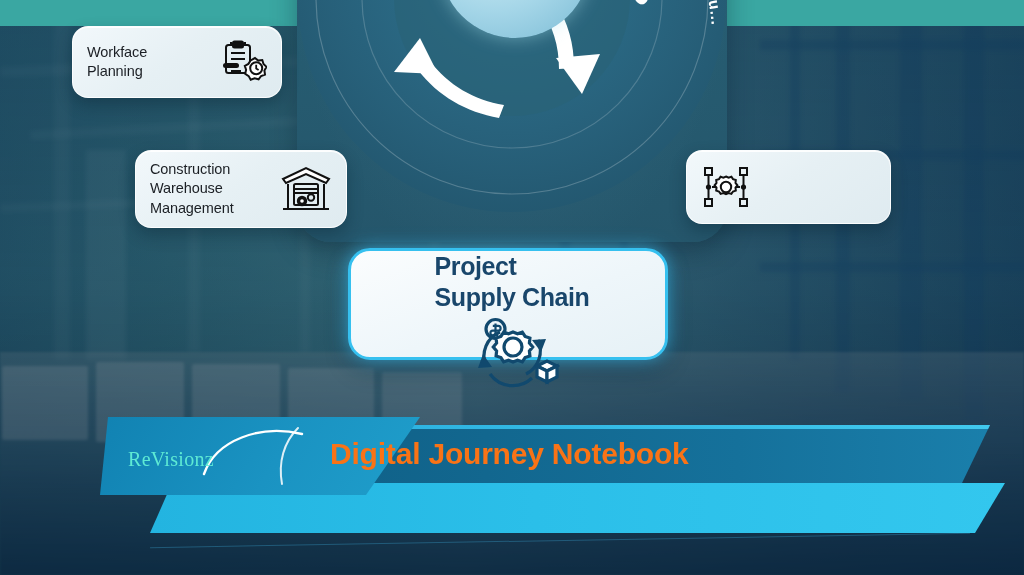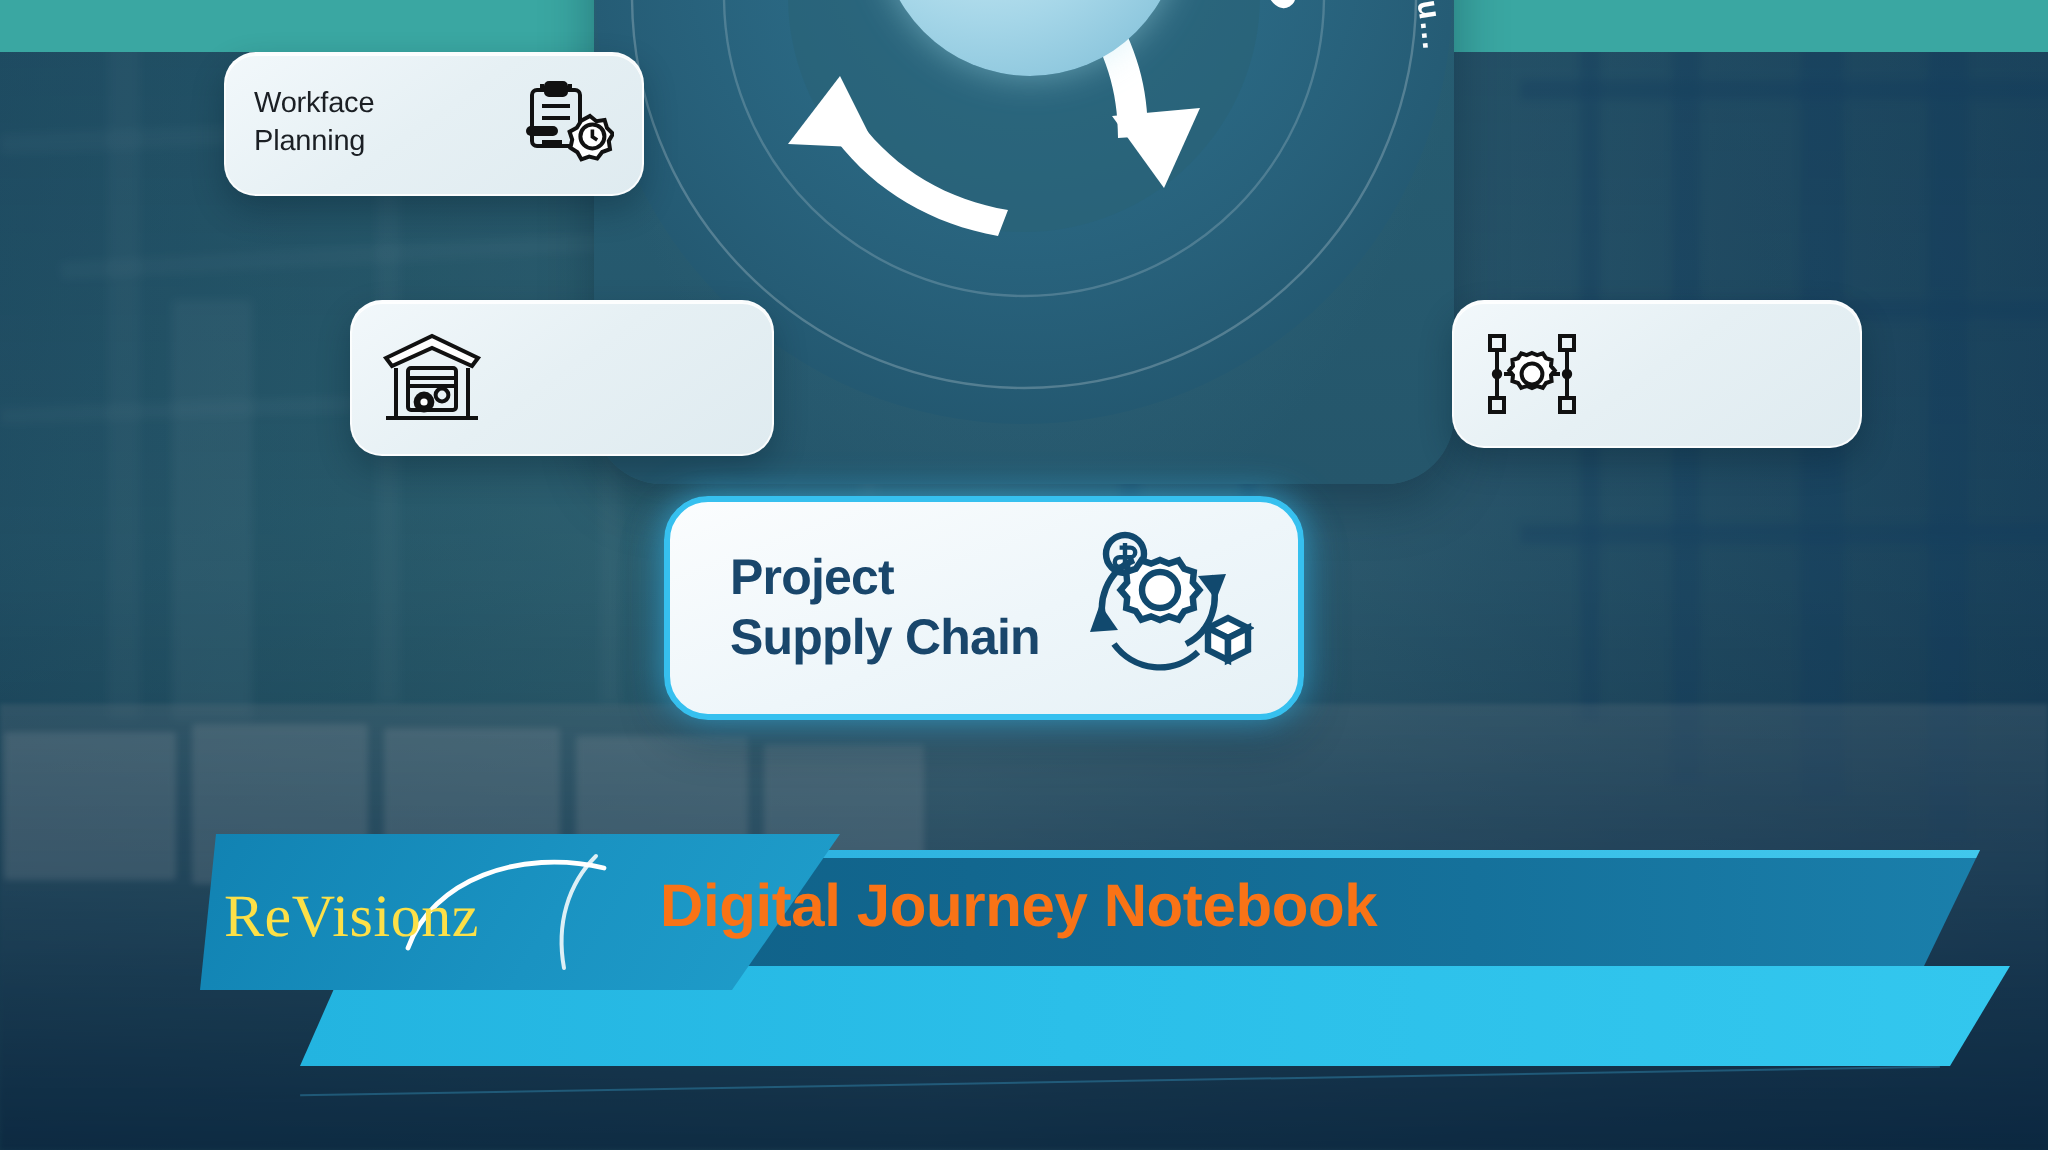--- a/index.html
+++ b/index.html
@@ -74,42 +74,41 @@
   .pill{
     position:absolute;
     display:flex;align-items:center;justify-content:space-between;
     gap:10px;
     background:linear-gradient(145deg,#f2f8fb 0%,#e6f0f4 48%,#dfebf0 100%);
     border:1px solid rgba(255,255,255,.85);
     border-radius:16px;
     box-shadow:0 7px 16px rgba(6,30,46,.33), inset 0 1px 0 rgba(255,255,255,.9);
     padding:11px 14px;
     box-sizing:border-box;
-    margin-left:40px;
   }
   .pill .ptext{
     color:#1b1f24;font-size:14.5px;line-height:1.32;font-weight:500;letter-spacing:-.1px;
     white-space:pre-line;
   }
   .pill .picon{flex:0 0 auto;display:flex;align-items:center;justify-content:center;}
 
   #pill-workface{left:72px;top:26px;width:210px;height:72px;}
   #pill-warehouse{left:135px;top:150px;width:212px;height:78px;}
   #pill-reference{left:747px;top:28px;width:206px;height:74px;}
   #pill-designtool{left:686px;top:150px;width:205px;height:74px;}
 
   
   .hero{
-    position:absolute;left:332px;top:248px;width:320px;height:112px;
+    position:absolute;left:348px;top:248px;width:320px;height:112px;
     border-radius:22px;
     background:linear-gradient(160deg,#fbfdfe 0%,#eef6fa 55%,#e6f1f6 100%);
     border:3px solid #36c0ef;
     box-shadow:0 0 18px rgba(60,190,240,.75),0 10px 22px rgba(6,30,46,.35);
     display:flex;align-items:center;justify-content:space-between;
-    padding:0 22px 0 30px;box-sizing:border-box;
+    padding:0 22px 0 30px;box-sizing:border-box;flex-direction:column;
   }
   .hero-text{
     color:#19466b;font-size:25px;font-weight:700;line-height:1.22;letter-spacing:-.4px;
     white-space:pre-line;
   }
 
   
   .banner{position:absolute;left:0;top:408px;width:1024px;height:140px;}
   .band-dark{
     position:absolute;left:270px;top:17px;width:720px;height:58px;
@@ -125,21 +124,21 @@
     background:linear-gradient(90deg,#23b4e0 0%,#2bbfe9 45%,#33c7ee 100%);
     clip-path:polygon(22px 0,100% 0,calc(100% - 30px) 100%,0 100%);
   }
   .band-logo{
     position:absolute;left:100px;top:9px;width:320px;height:78px;
     background:linear-gradient(120deg,#1182b2 0%,#1a93c2 55%,#1f9ecb 100%);
     clip-path:polygon(8px 0,100% 0,calc(100% - 54px) 100%,0 100%);
   }
   .logo-wrap{position:absolute;left:112px;top:28px;width:260px;height:46px;}
   .logo-text{
-    position:absolute;left:0;top:0;color:#fde047;font-size:30px;line-height:46px;
+    position:absolute;left:16px;top:0;color:#5eead4;font-size:20px;line-height:46px;
     font-family:"Liberation Serif","DejaVu Serif",serif;font-weight:400;letter-spacing:.3px;
   }
   .logo-swoosh{position:absolute;left:86px;top:-10px;width:120px;height:62px;}
 
   .banner-title{
     position:absolute;left:330px;top:22px;height:48px;line-height:48px;
     color:#f97316;font-size:30px;font-weight:700;letter-spacing:-.2px;
   }
   .banner-sub{
     position:absolute;left:330px;top:80px;height:42px;line-height:42px;
@@ -256,20 +255,23 @@
         <rect x="4" y="23" width="16" height="5" rx="2.5" fill="#111" stroke="none"></rect>
         <line x1="12" y1="31" x2="22" y2="31"></line>
         <path d="M36 18 l3.2 2.6 4.1 -.6 1.2 4 3 2.9 -2.1 3.6 .6 4.1 -3.9 1.4 -2.5 3.3 -4-1 -3.9 1.4 -2-3.6 -3.5-2.2 .9-4.1 -1.3-3.9 3.6-2 2.2-3.5z" fill="#fff"></path>
         <circle cx="37.2" cy="28.2" r="6"></circle>
         <path d="M37.2 24.8 v3.6 l2.4 1.6" stroke-width="1.8"></path>
       </svg>
     </div>
   </div>
 
   <div class="pill" id="pill-warehouse">
+    <div class="ptext">Construction
+Warehouse
+Management</div>
     <div class="picon">
       <svg width="52" height="48" viewBox="0 0 52 48" fill="none" stroke="#111" stroke-width="2">
         <path d="M3 14 L26 3 L49 14 L46 18 L26 9 L6 18 Z" fill="#fff"></path>
         <line x1="8" y1="19" x2="8" y2="44"></line>
         <line x1="44" y1="19" x2="44" y2="44"></line>
         <line x1="3" y1="44" x2="49" y2="44"></line>
         <rect x="14" y="19" width="24" height="21" rx="1.5"></rect>
         <line x1="14" y1="24" x2="38" y2="24"></line>
         <line x1="14" y1="28" x2="38" y2="28"></line>
         <circle cx="22" cy="36" r="5.2" fill="#111" stroke="none"></circle>

